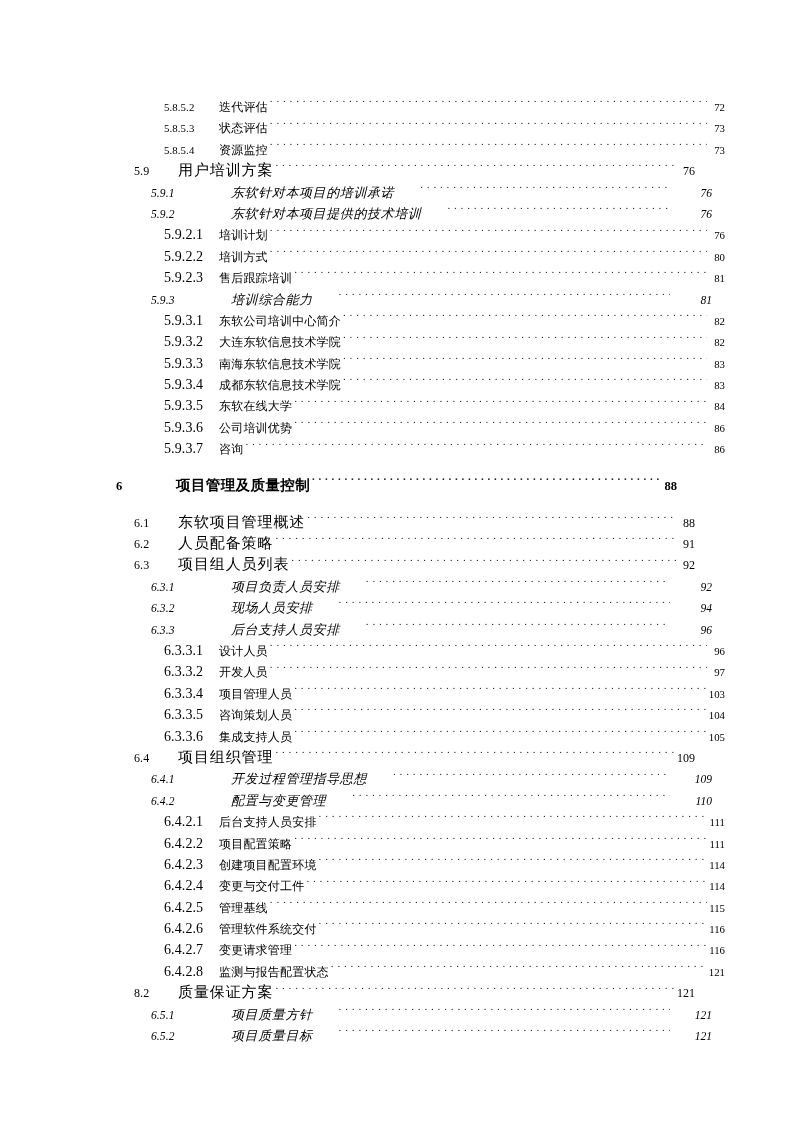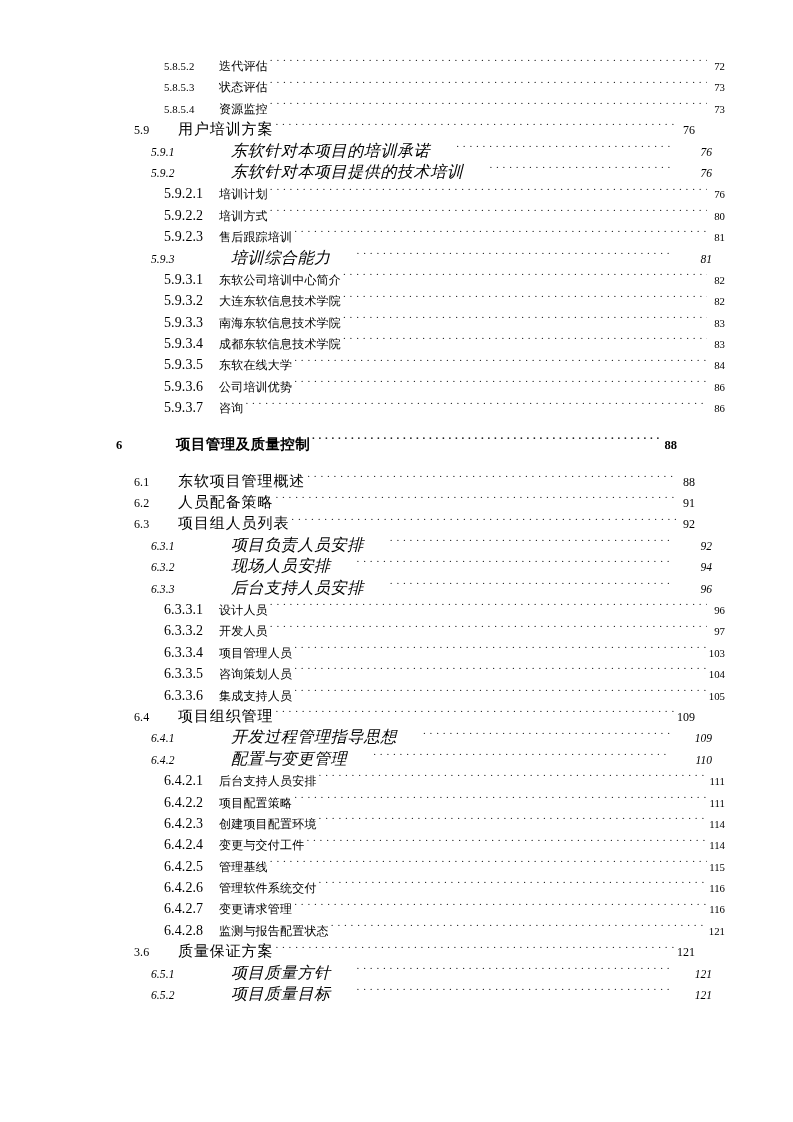--- a/index.html
+++ b/index.html
@@ -13,21 +13,21 @@
     font-family: "Liberation Serif", "DejaVu Serif", serif;
     color: #000000;
     -webkit-font-smoothing: antialiased;
   }
 
   #page {
     position: relative;
     width: 793px;
     height: 1122px;
     box-sizing: border-box;
-    padding: 54px 116px 0 116px;
+    padding: 95px 116px 0 116px;
     background: #ffffff;
     overflow: hidden;
   }
 
   #toc {
     width: 561px;
   }
 
   .toc-row {
     display: flex;
@@ -89,21 +89,21 @@
 
   
   .lvl2 { padding-left: 18px; }
   .lvl2 .num   { width: 44px; font-size: 12px; }
   .lvl2 .title { font-size: 15px; letter-spacing: 0.9px; font-family: Liberation Serif, serif; }
   .lvl2 .page-no { font-size: 12px; }
 
   
   .lvl3 { padding-left: 35px; gap: 24px; }
   .lvl3 .num   { width: 56px; font-style: italic; font-size: 11.5px; }
-  .lvl3 .title { font-style: italic; font-size: 16px; letter-spacing: 0.6px; }
+  .lvl3 .title { font-style: italic; font-size: 13px; letter-spacing: 0.6px; }
   .lvl3 .page-no { font-style: italic; font-size: 11.5px; }
 
   
   .lvl4 { padding-left: 48px; }
   .lvl4 .num   { width: 55px; font-size: 14px; }
   .lvl4 .title { font-size: 12px; letter-spacing: 0.2px; }
   .lvl4 .page-no { font-size: 10.8px; }
 
   
   .lvl5 { padding-left: 48px; }
@@ -350,21 +350,21 @@
         <span class="leader"></span>
         <span class="page-no">116</span>
       </div>
       <div class="toc-row lvl4">
         <span class="num">6.4.2.8</span>
         <span class="title">监测与报告配置状态</span>
         <span class="leader"></span>
         <span class="page-no">121</span>
       </div>
       <div class="toc-row lvl2">
-        <span class="num">3.6</span>
+        <span class="num">8.2</span>
         <span class="title">质量保证方案</span>
         <span class="leader"></span>
         <span class="page-no">121</span>
       </div>
       <div class="toc-row lvl3">
         <span class="num">6.5.1</span>
         <span class="title">项目质量方针</span>
         <span class="leader"></span>
         <span class="page-no">121</span>
       </div>

